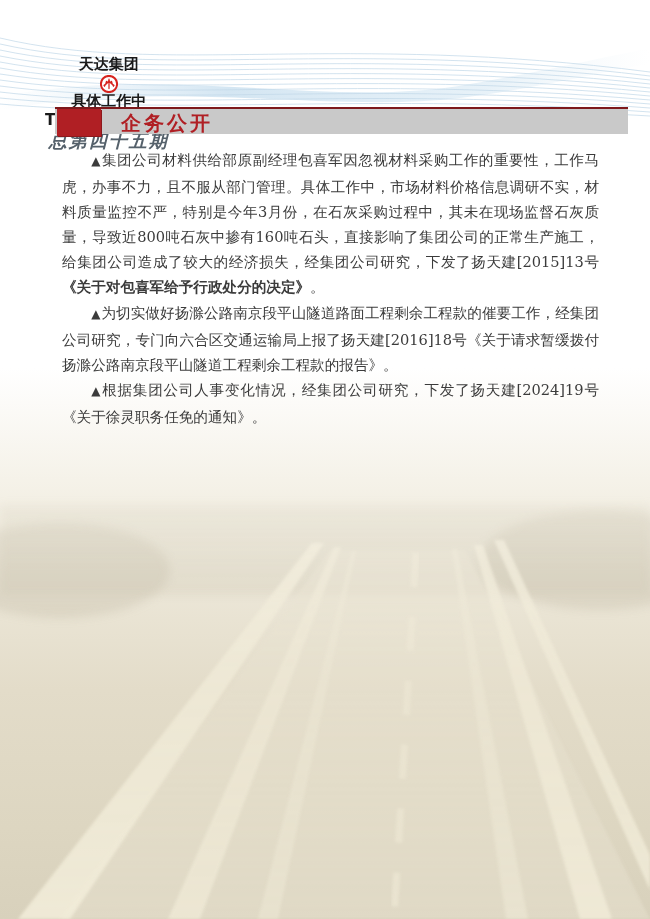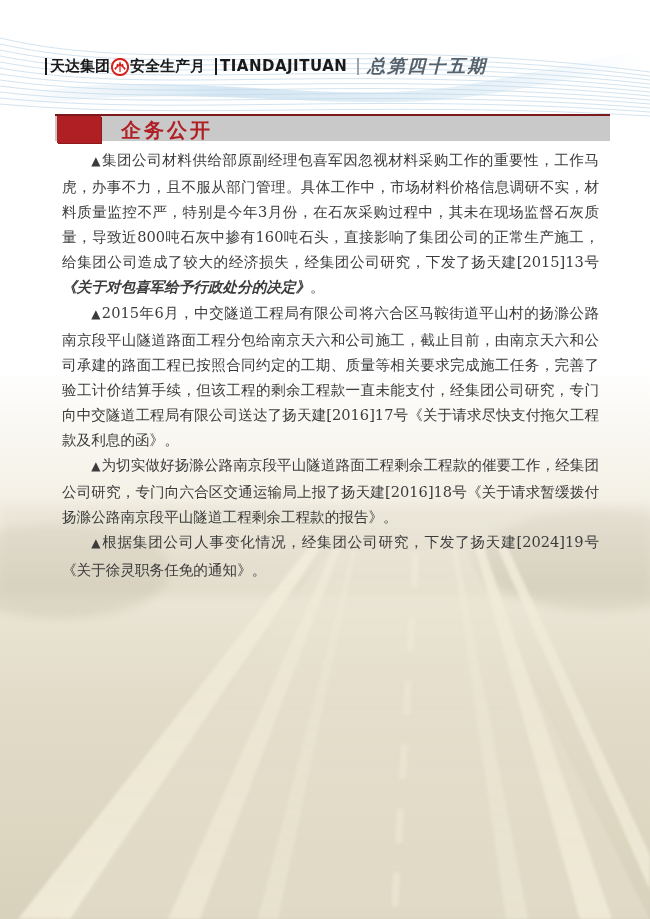--- a/index.html
+++ b/index.html
@@ -9,53 +9,53 @@
     overflow:hidden;
     background:linear-gradient(180deg,#ffffff 0%,#ffffff 40%,#f2eee2 56%,#e3dcc9 75%,#ddd6c1 90%,#d8d1bc 100%);
     font-family:"DejaVu Serif","Liberation Serif",serif;
   }
   svg.bg-road{position:absolute;left:0;top:385px;z-index:0;}
   svg.waves{position:absolute;left:0;top:18px;z-index:1;}
   .masthead{
     position:absolute;left:45px;top:55px;z-index:3;
     display:flex;align-items:center;height:22px;
     font-family:"DejaVu Sans","Liberation Sans",sans-serif;
-    font-weight:bold;font-size:15px;color:#1a1a1a;white-space:nowrap;
+    font-weight:bold;font-size:15px;color:#1a1a1a;white-space:nowrap;flex-direction:column;
   }
   .vbar{display:inline-block;width:2px;height:17px;background:#1a1a1a;margin:0 3px 0 0;}
   .vbar.mid{margin:0 3px 0 10px;}
   .vbar.light{background:#9aa4ac;width:2px;margin:0 8px 0 10px;}
   .logo{display:inline-block;width:18px;height:18px;margin:0 1px;position:relative;top:1px;}
   .brand-latin{letter-spacing:0.5px;}
   .issue{
     font-family:"DejaVu Serif","Liberation Serif",serif;
     font-weight:bold;font-style:italic;color:#55616b;font-size:18px;letter-spacing:2px;
   }
   .section-bar{
-    position:absolute;left:55px;top:114px;width:555px;height:25px;z-index:3;
-    background:#c9c9c9;border-top:2px solid #7d191c;
+    position:absolute;left:55px;top:107px;width:555px;height:25px;z-index:3;
+    background:#c9c9c9;border-top:2px solid #7d191c;padding-left:18px;
   }
   .red-block{
     position:absolute;left:2px;top:0px;width:44px;height:27px;
     background:#b01f24;box-shadow:1px 1px 0 #8d181c;
   }
   .section-title{
     position:absolute;left:66px;top:1px;
     color:#b01f24;font-weight:bold;font-size:20px;letter-spacing:3px;
     font-family:"DejaVu Serif","Liberation Serif",serif;
   }
   .content{
     position:absolute;left:62px;top:147px;width:537px;z-index:2;
   }
   .para{
     margin:0;text-indent:2em;text-align:justify;
     font-size:14.6px;line-height:25.1px;color:#3b3b3b;
   }
   .para .marker{font-size:12px;letter-spacing:1px;}
-  .para .b{font-weight:bold;font-style:italic;}
+  .para .b{font-weight:bold;}
 </style>
 </head>
 <body>
 
 <div class="page">
 
   <svg class="bg-road" width="650" height="534" viewBox="0 0 650 534">
     <defs>
       <linearGradient id="fadeTop" x1="0" y1="0" x2="0" y2="1">
         <stop offset="0" stop-color="#fff" stop-opacity="0"></stop>
@@ -120,32 +120,31 @@
 
   <header class="masthead">
     <span class="vbar"></span>
     <span>天达集团</span>
     <span class="logo">
       <svg width="18" height="18" viewBox="0 0 20 20">
         <circle cx="10" cy="10" r="9" fill="#ffffff" stroke="#d6231f" stroke-width="2.2"></circle>
         <path d="M10,4.5 L10,15 M10,6 C8.5,9 6.5,10.5 4.5,11.5 M10,6 C11.5,9 13.5,10.5 15.5,11.5 M7.2,7 C6.8,9.5 6,11 5,12.5 M12.8,7 C13.2,9.5 14,11 15,12.5" stroke="#d6231f" stroke-width="1.4" fill="none" stroke-linecap="round"></path>
       </svg>
     </span>
-    <span>安全生产月</span>
+    <span>具体工作中</span>
     <span class="vbar mid"></span>
     <span class="brand-latin">TIANDAJITUAN</span>
     <span class="vbar light"></span>
     <span class="issue">总第四十五期</span>
   </header>
 
   <div class="section-bar">
     <span class="red-block"></span>
     <span class="section-title">企务公开</span>
   </div>
 
   <main class="content" id="paragraphs">
       <p class="para"><span class="marker">▲</span><span>集团公司材料供给部原副经理包喜军因忽视材料采购工作的重要性，工作马虎，办事不力，且不服从部门管理。具体工作中，市场材料价格信息调研不实，材料质量监控不严，特别是今年3月份，在石灰采购过程中，其未在现场监督石灰质量，导致近800吨石灰中掺有160吨石头，直接影响了集团公司的正常生产施工，给集团公司造成了较大的经济损失，经集团公司研究，下发了扬天建[2015]13号</span><span class="b">《关于对包喜军给予行政处分的决定》</span><span>。</span></p>
-      <p class="para"><span class="marker">▲</span><span>2015年6月，中交隧道工程局有限公司将六合区马鞍街道平山村的扬滁公路南京段平山隧道路面工程分包给南京天六和公司施工，截止目前，由南京天六和公司承建的路面工程已按照合同约定的工期、质量等相关要求完成施工任务，完善了验工计价结算手续，但该工程的剩余工程款一直未能支付，经集团公司研究，专门向中交隧道工程局有限公司送达了扬天建[2016]17号《关于请求尽快支付拖欠工程款及利息的函》。</span></p>
       <p class="para"><span class="marker">▲</span><span>为切实做好扬滁公路南京段平山隧道路面工程剩余工程款的催要工作，经集团公司研究，专门向六合区交通运输局上报了扬天建[2016]18号《关于请求暂缓拨付扬滁公路南京段平山隧道工程剩余工程款的报告》。</span></p>
       <p class="para"><span class="marker">▲</span><span>根据集团公司人事变化情况，经集团公司研究，下发了扬天建[2024]19号《关于徐灵职务任免的通知》。</span></p>
     </main>
 
 </div>
 
 </body></html>

